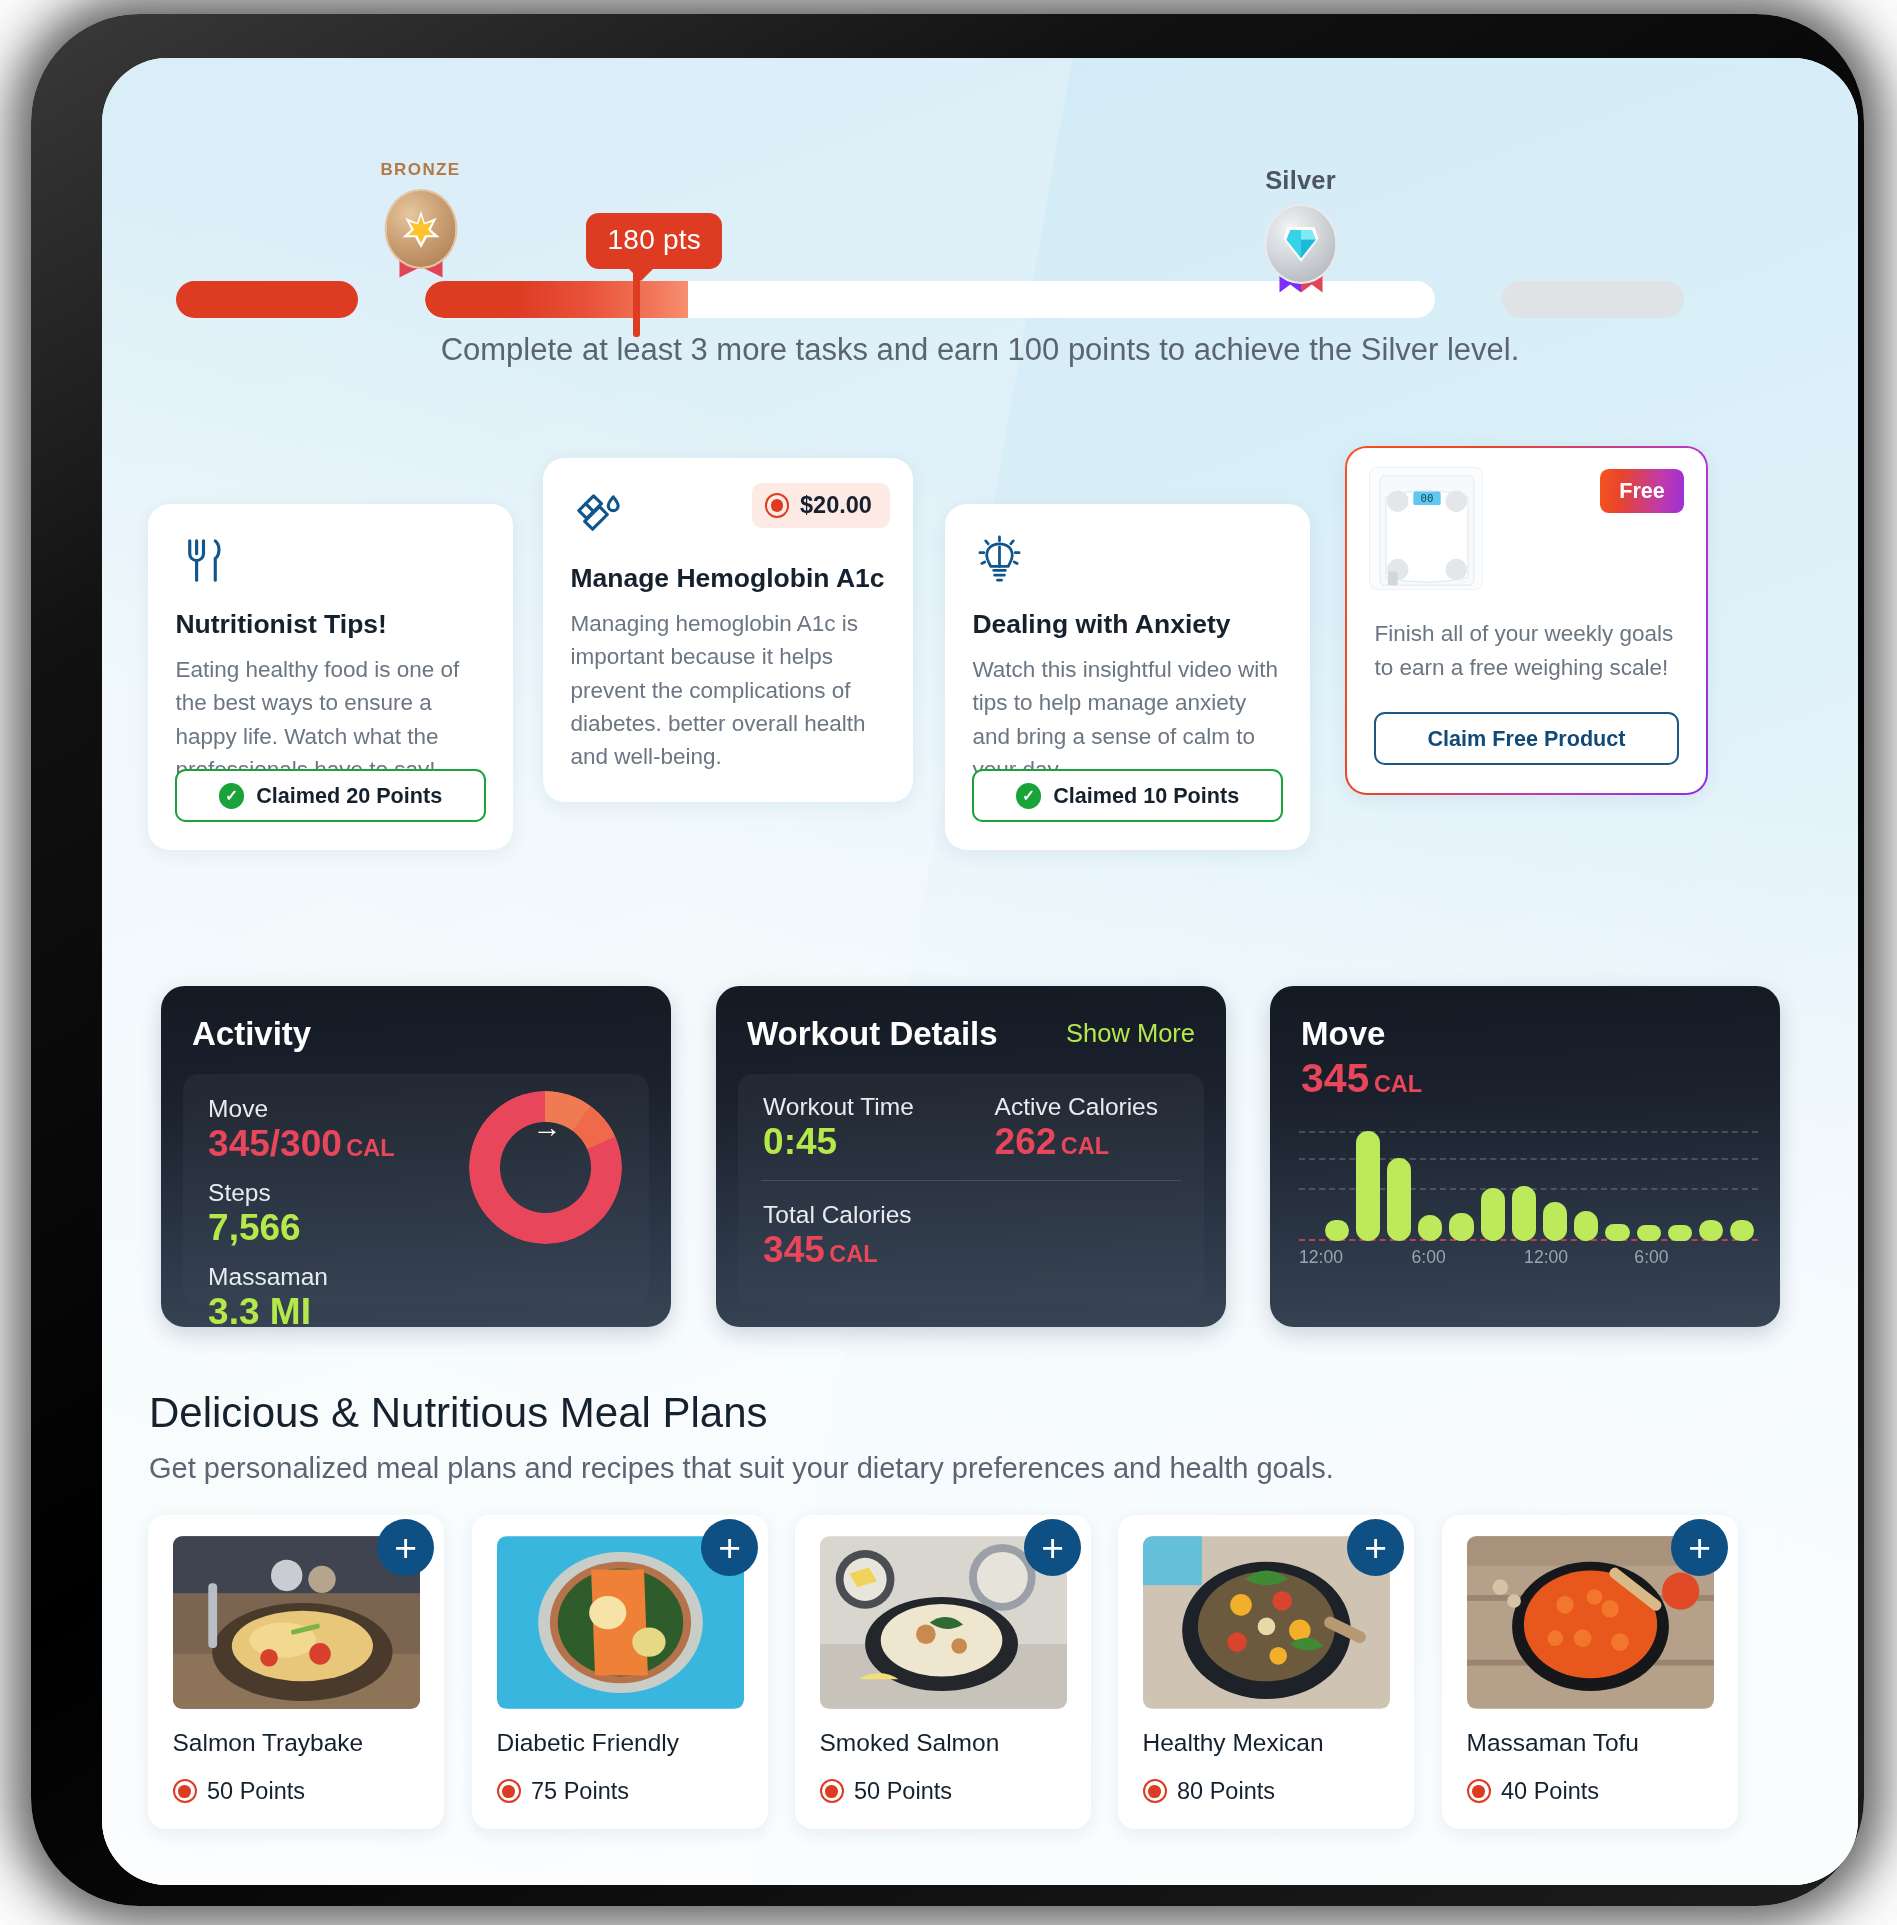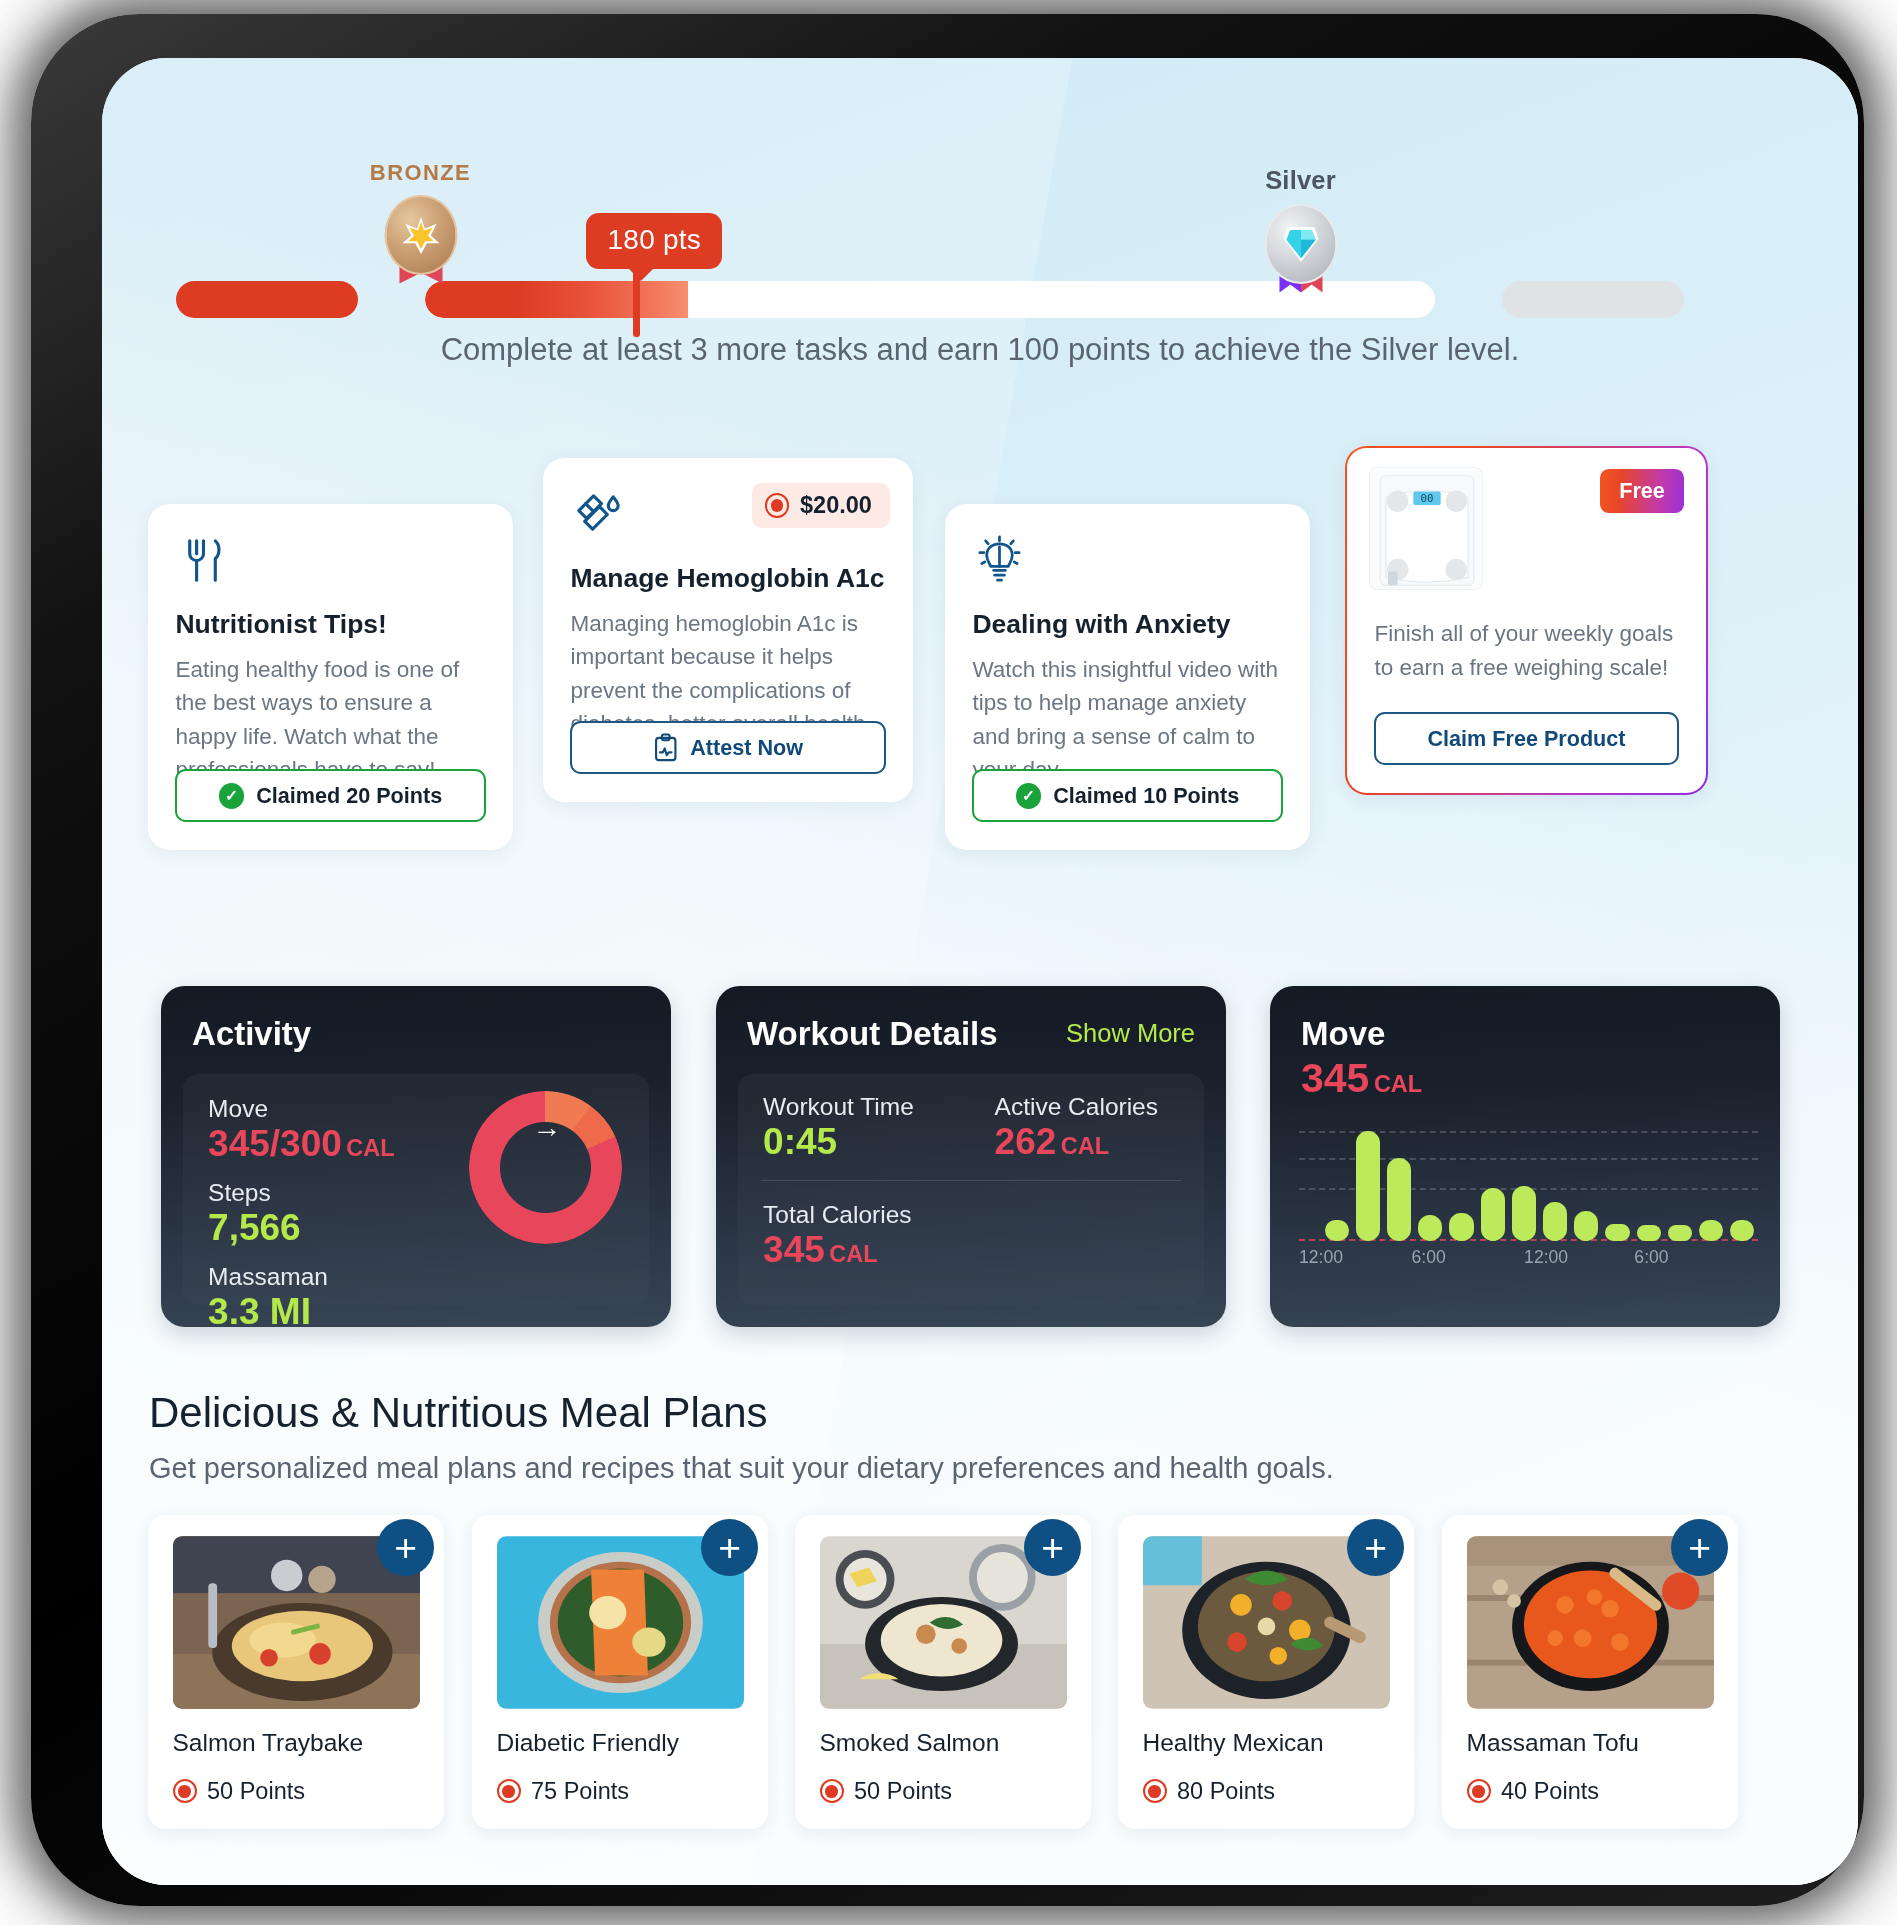--- a/index.html
+++ b/index.html
@@ -71,21 +71,21 @@
     padding: 11.8px 21.6px 12.7px; border-radius: 12.7px;
     letter-spacing: 0.2px; white-space: nowrap;
   }
   .bubble:after {
     content:""; position: absolute; left: 43px; bottom: -11.8px;
     border-left: 12.7px solid transparent; border-right: 12.7px solid transparent;
     border-top: 12.7px solid #dd3b22;
   }
 
   .tier-badge { position: absolute; text-align: center; }
-  .tier-label { font-size: 22px; font-weight: bold; letter-spacing: 1.4px; }
+  .tier-label { font-size: 17px; font-weight: bold; letter-spacing: 1.4px; }
   .tier-bronze { left: 245px; top: 3.9px; width: 147px; }
   .tier-bronze .tier-label { color: #b37a45; }
   .tier-silver { left: 1125px; top: -2px; width: 147px; }
   .tier-silver .tier-label { color: #4c5560; font-size: 25.5px; font-weight: bold; letter-spacing: 0.2px; margin-top: 12px;}
   .medal { position: relative; width: 76px; height: 90px; margin: 9.8px auto 0; }
   .medal .ribbon {
     position: absolute; left: 50%; bottom: 0; width: 51px; height: 27.4px;
     transform: translateX(-50%);
   }
   .medal .disc {
@@ -320,30 +320,20 @@
           <svg class="icon-box" viewBox="0 0 56 56">
             <g fill="none" stroke="#10558c" stroke-width="3.2" stroke-linecap="round" stroke-linejoin="round">
               <path d="M9 24 L24 9 l8 8 L17 32 z"></path>
               <path d="M16 17 l8 8"></path>
               <path d="M19 43 L34 28 l8 8 L27 51 z" transform="translate(-4,-8)"></path>
               <path d="M44 10 c3 4 5 6 5 9 a5 5 0 0 1-10 0 c0-3 2-5 5-9 z"></path>
             </g>
           </svg>
           <div class="card-title" style="margin-top:17.6px">Manage Hemoglobin A1c</div>
           <div class="card-body">Managing hemoglobin A1c is important because it helps prevent the complications of diabetes. better overall health and well-being.</div>
-        </div>
-        <div class="pill pill-outline-blue">
-          <svg width="25.5" height="29" viewBox="0 0 26 30">
-            <g fill="none" stroke="#114a78" stroke-width="2.2" stroke-linecap="round" stroke-linejoin="round">
-              <rect x="3" y="5" width="20" height="23" rx="3"></rect>
-              <rect x="9" y="1.5" width="8" height="6" rx="2"></rect>
-              <path d="M7 20 h3 l2-4 2 7 2-3 h3"></path>
-            </g>
-          </svg>
-          <span>Attest Now</span>
         </div>
       </div>
 
       <div class="card c-anxiety">
         <div class="card-pad">
           <svg class="icon-box" viewBox="0 0 56 56">
             <g fill="none" stroke="#10558c" stroke-width="2.8" stroke-linecap="round" stroke-linejoin="round">
               <path d="M28 11 c-8 0-13 5-13 12 0 5 3 8 4 11 h18 c1-3 4-6 4-11 0-7-5-12-13-12z"></path>
               <path d="M22 38 h12 M23 43 h10 M28 14 v20"></path>
               <path d="M28 4 v4 M14 8 l2.5 3 M42 8 l-2.5 3 M8 20 h4 M44 20 h4 M10 31 l3-1.5 M46 31 l-3-1.5"></path>

